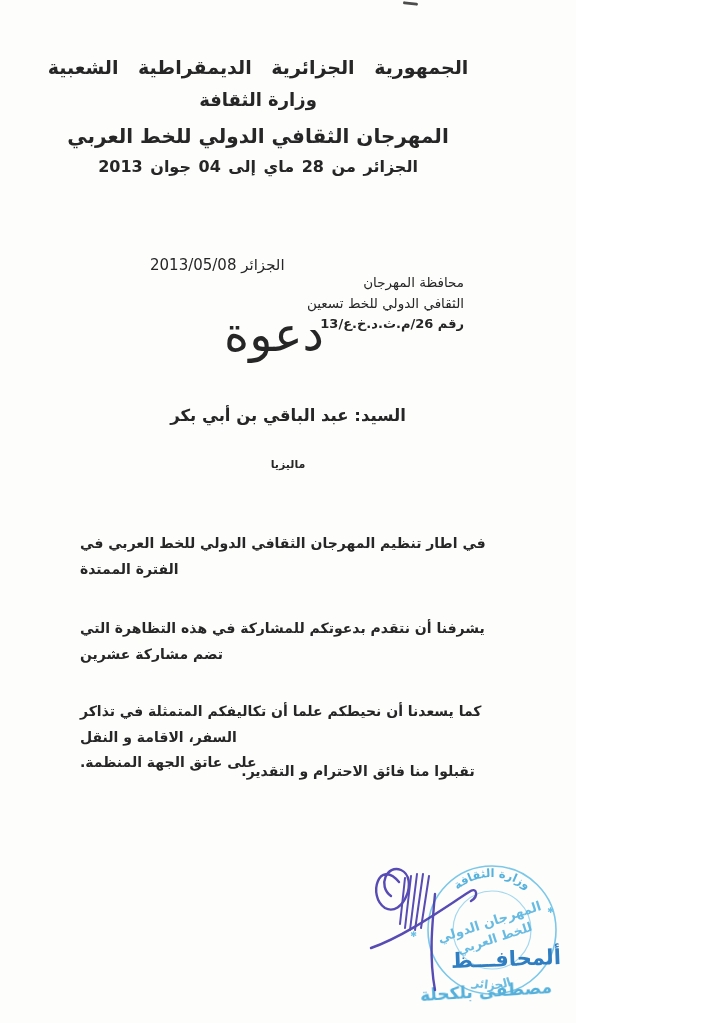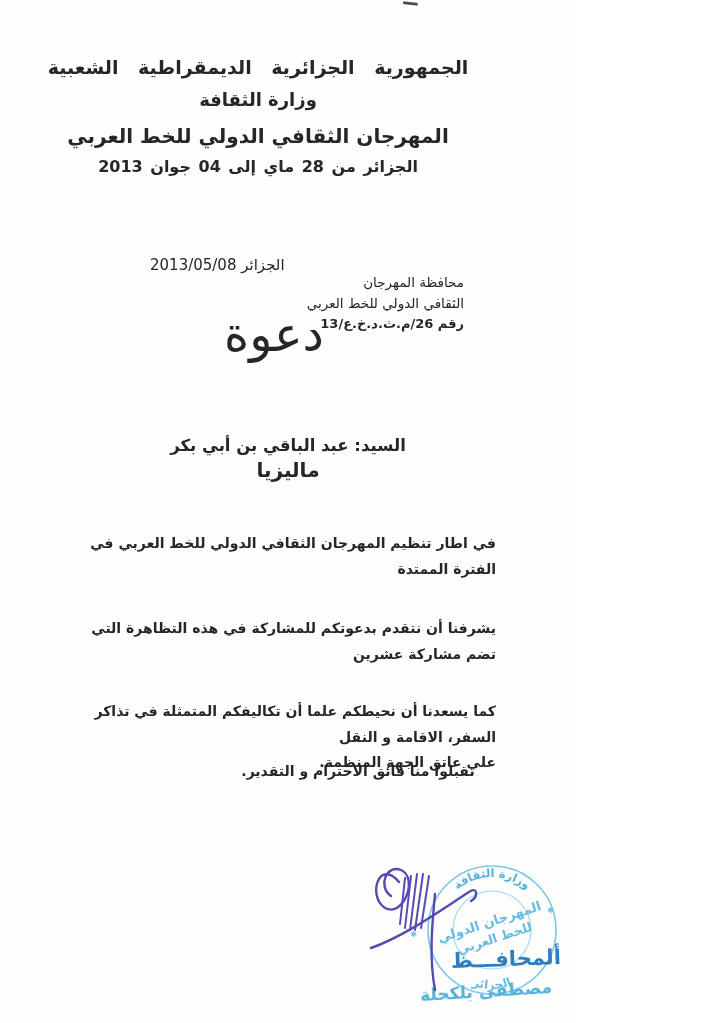--- a/index.html
+++ b/index.html
@@ -20,24 +20,24 @@
   .ministry{top:89px;font-size:18px;font-weight:bold;}
   .fest-title{top:124px;font-size:20px;font-weight:bold;}
   .fest-dates{top:157px;font-size:16px;font-weight:bold;word-spacing:2px;}
   
   .ref-block{top:228px;right:112px;width:200px;text-align:right;font-size:13.5px;line-height:21px;margin-top:44px;}
   .ref-num{font-size:13px;font-weight:bold;line-height:19px;}
   .place-date{top:224px;left:150px;font-size:15px;margin-top:32px;}
   
   .invite-title{top:306px;font-size:48px;font-weight:500;transform:translateX(-14px);letter-spacing:2px;}
   
-  .addr-name{top:436px;font-size:16.5px;font-weight:bold;}
-  .addr-country{top:458px;font-size:20px;font-weight:bold;}
+  .addr-name{top:406px;font-size:16.5px;font-weight:bold;}
+  .addr-country{top:458px;font-size:11px;font-weight:bold;}
   
-  .para{left:80px;right:80px;text-align:right;font-size:14px;font-weight:bold;line-height:25.5px;}
+  .para{left:80px;right:80px;text-align:left;font-size:14px;font-weight:bold;line-height:25.5px;}
   .p1{top:531px;}
   .p2{top:616px;}
   .p3{top:699px;}
   .closing{top:763px;font-size:14px;font-weight:bold;transform:translateX(70px);}
   
   .stamp-svg{left:397px;top:835px;filter:blur(.35px);z-index:1;}
   .sig-svg{left:365px;top:852px;z-index:3;}
   .signer-title{left:450px;top:947px;width:112px;text-align:center;
     font-size:21px;font-weight:bold;color:#2f7ec2;transform:rotate(-2deg);z-index:2;}
   .signer-name{left:408px;top:981px;width:156px;text-align:center;
@@ -55,21 +55,21 @@
   <div class="abs artifact-dash"></div>
   <div class="abs artifact-smudge"></div>
 
   <div class="abs ctr hdr republic">الجمهورية الجزائرية الديمقراطية الشعبية</div>
   <div class="abs ctr hdr ministry">وزارة الثقافة</div>
   <div class="abs ctr hdr fest-title">المهرجان الثقافي الدولي للخط العربي</div>
   <div class="abs ctr hdr fest-dates">الجزائر من 28 ماي إلى 04 جوان 2013</div>
 
   <div class="abs ref-block">
     <div>محافظة المهرجان</div>
-    <div>الثقافي الدولي للخط العربي</div>
+    <div>الثقافي الدولي للخط تسعين</div>
     <div class="ref-num">رقم 26/م.ث.د.خ.ع/13</div>
   </div>
   <div class="abs place-date">الجزائر 2013/05/08</div>
 
   <div class="abs ctr invite-title">دعوة</div>
 
   <div class="abs ctr addr-name">السيد: عبد الباقي بن أبي بكر</div>
   <div class="abs ctr addr-country">ماليزيا</div>
 
   <div class="abs para p1">

